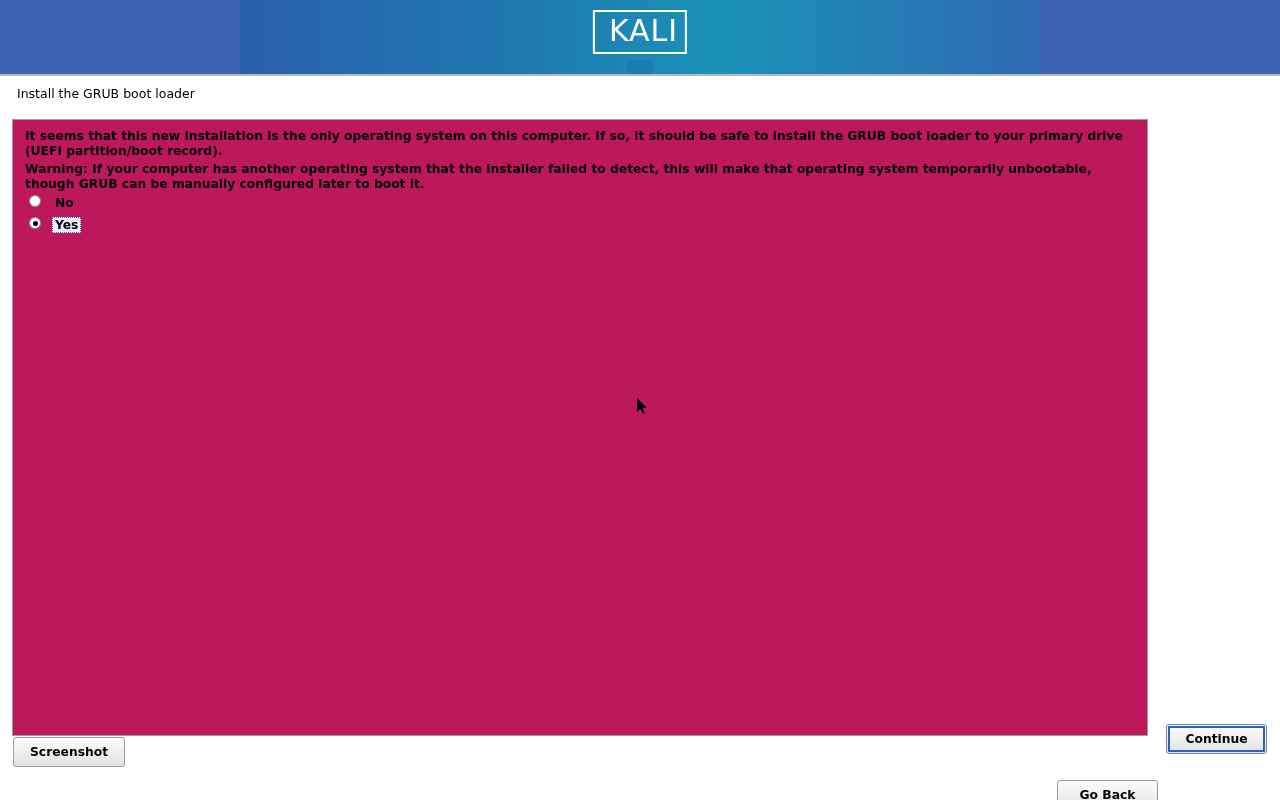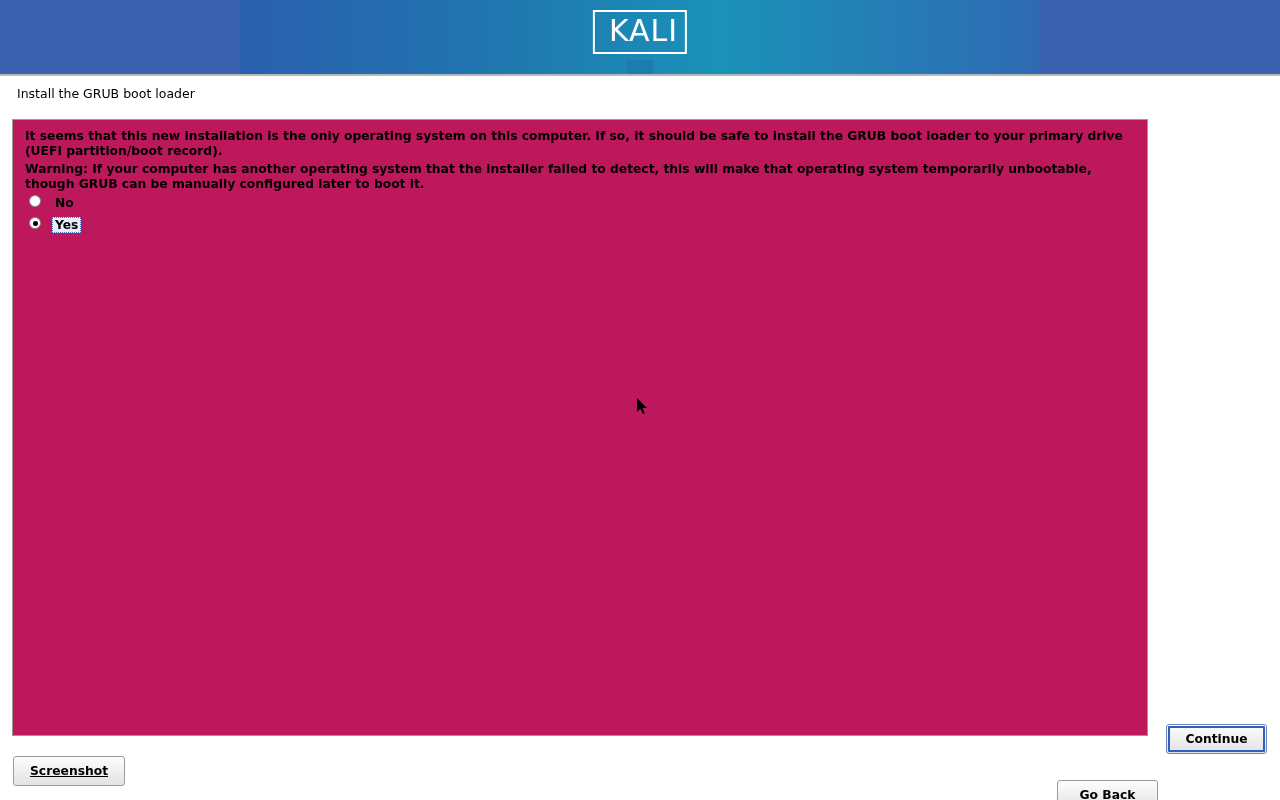--- a/index.html
+++ b/index.html
@@ -152,23 +152,22 @@
     cursor: pointer;
   }
   .btn.primary {
     outline: 2px solid #2f5fbf;
     outline-offset: -4px;
     border: 1px solid #6d86bb;
   }
   #btn-screenshot {
     position: absolute;
     left: 13px;
-    top: 756px;
+    top: 737px;
     min-width: 101px;
-    text-decoration: underline;
   }
   #btn-goback {
     position: absolute;
     left: 1057px;
     top: 780px;
     min-width: 101px;
   }
   #btn-continue {
     position: absolute;
     left: 1166px;

